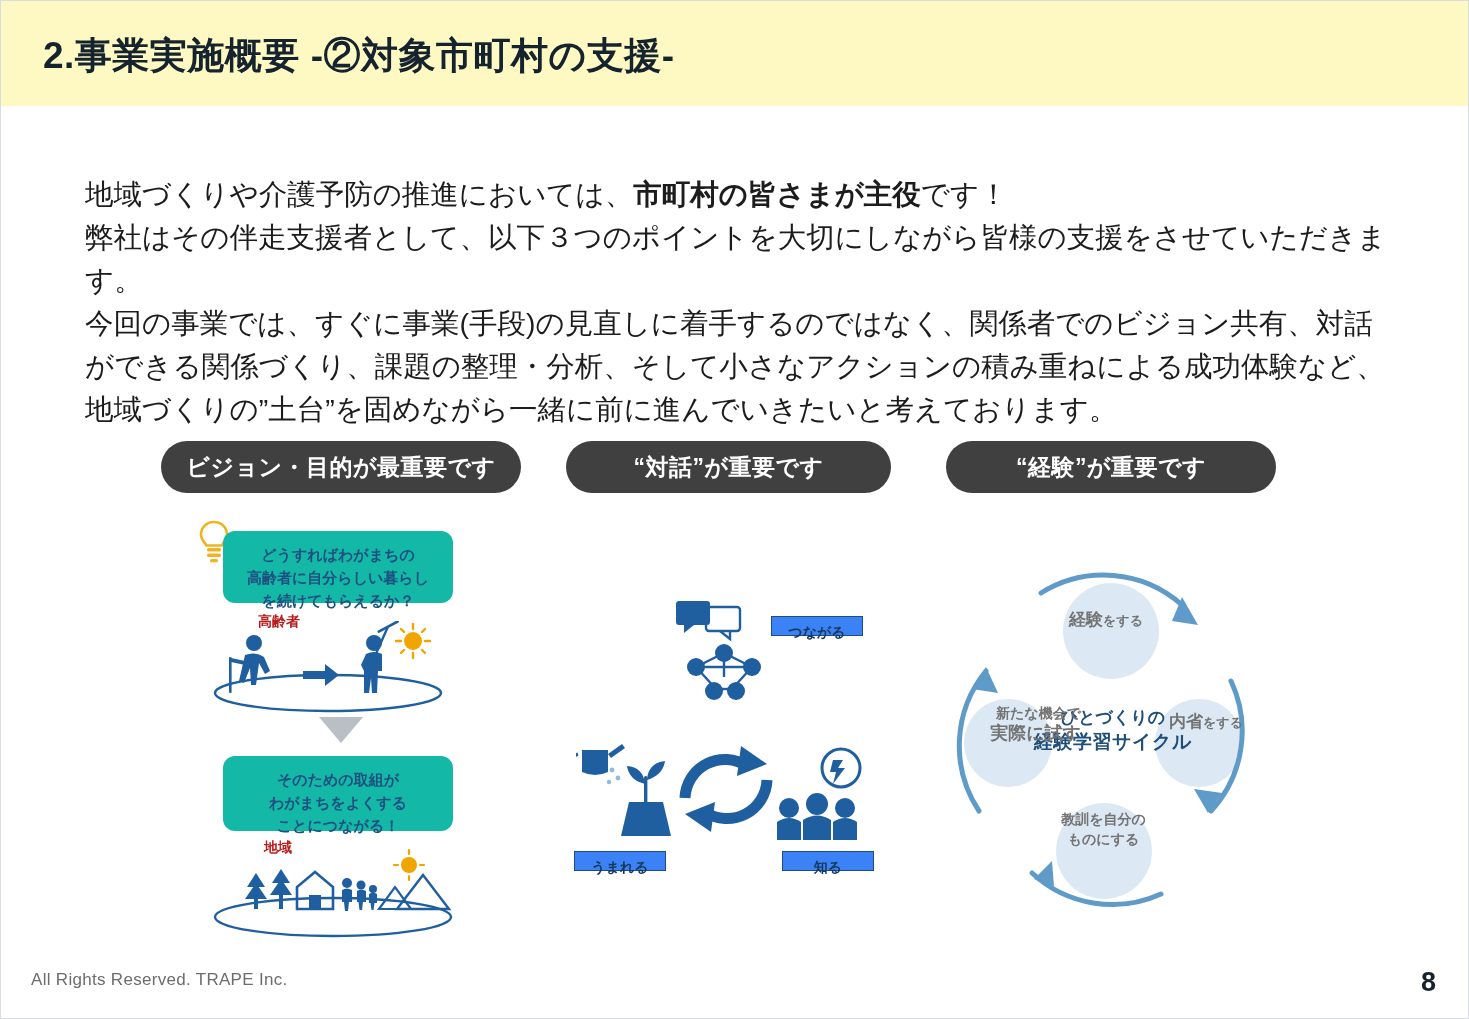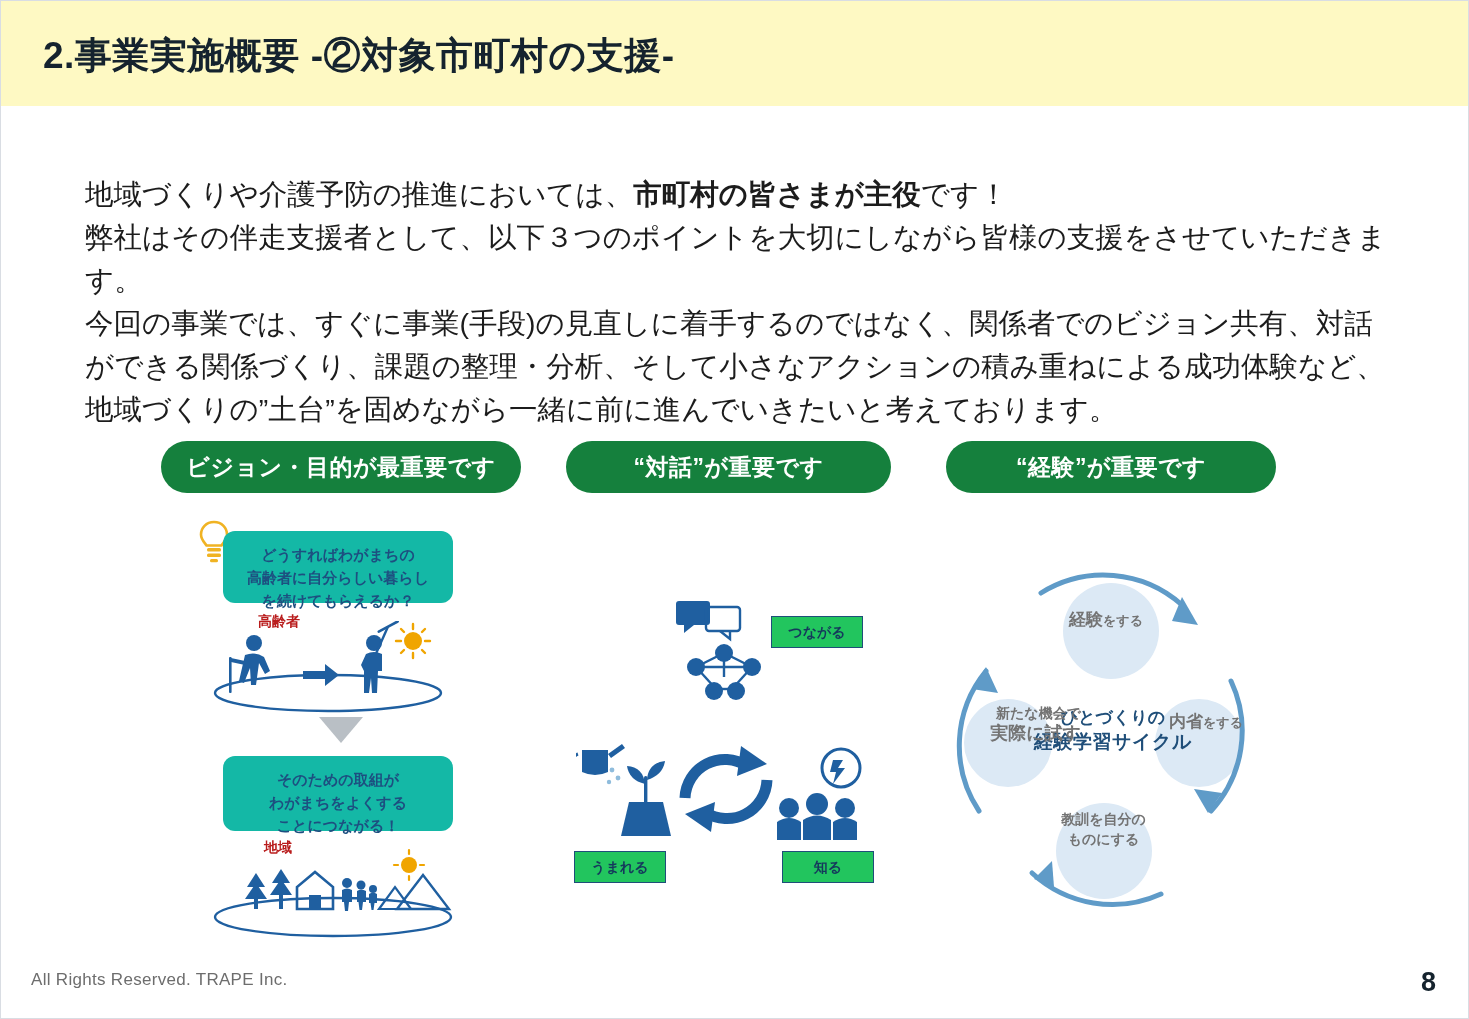--- a/index.html
+++ b/index.html
@@ -62,21 +62,21 @@
     width: 100%;
     height: 500px;
   }
   .col { position: absolute; top: 0; }
   .col-1 { left: 160px; width: 360px; }
   .col-2 { left: 565px; width: 325px; }
   .col-3 { left: 945px; width: 330px; }
 
   .pill {
     display: block;
-    background: #15803d;
+    background: #404040;
     color: #ffffff;
     border-radius: 26px;
     text-align: center;
     font-size: 23px;
     font-weight: bold;
     line-height: 52px;
     height: 52px;
     letter-spacing: 0.5px;
     white-space: nowrap;
   }
@@ -117,27 +117,27 @@
     width: 0; height: 0;
     border-left: 22px solid transparent;
     border-right: 22px solid transparent;
     border-top: 26px solid #b9bfc5;
   }
   
   .c2-wrap { position: relative; margin-top: 28px; height: 420px; }
   .tagbox {
     position: absolute;
     border: 1.6px solid #1f4e79;
-    background: #22c55e;
+    background: #3b82f6;
     color: #15395c;
     font-size: 14px;
     font-weight: bold;
     text-align: center;
     line-height: 30px;
-    height: 32px;
+    height: 20px;
     box-sizing: border-box;
   }
   .tag-tsunagaru { left: 205px; top: 95px; width: 92px; }
   .tag-umareru  { left: 8px;  top: 330px; width: 92px; }
   .tag-shiru    { left: 216px; top: 330px; width: 92px; }
   
   .c3-wrap { position: relative; margin-top: 28px; height: 420px; }
   .cycle-center {
     position: absolute;
     left: 52px; top: 185px;

